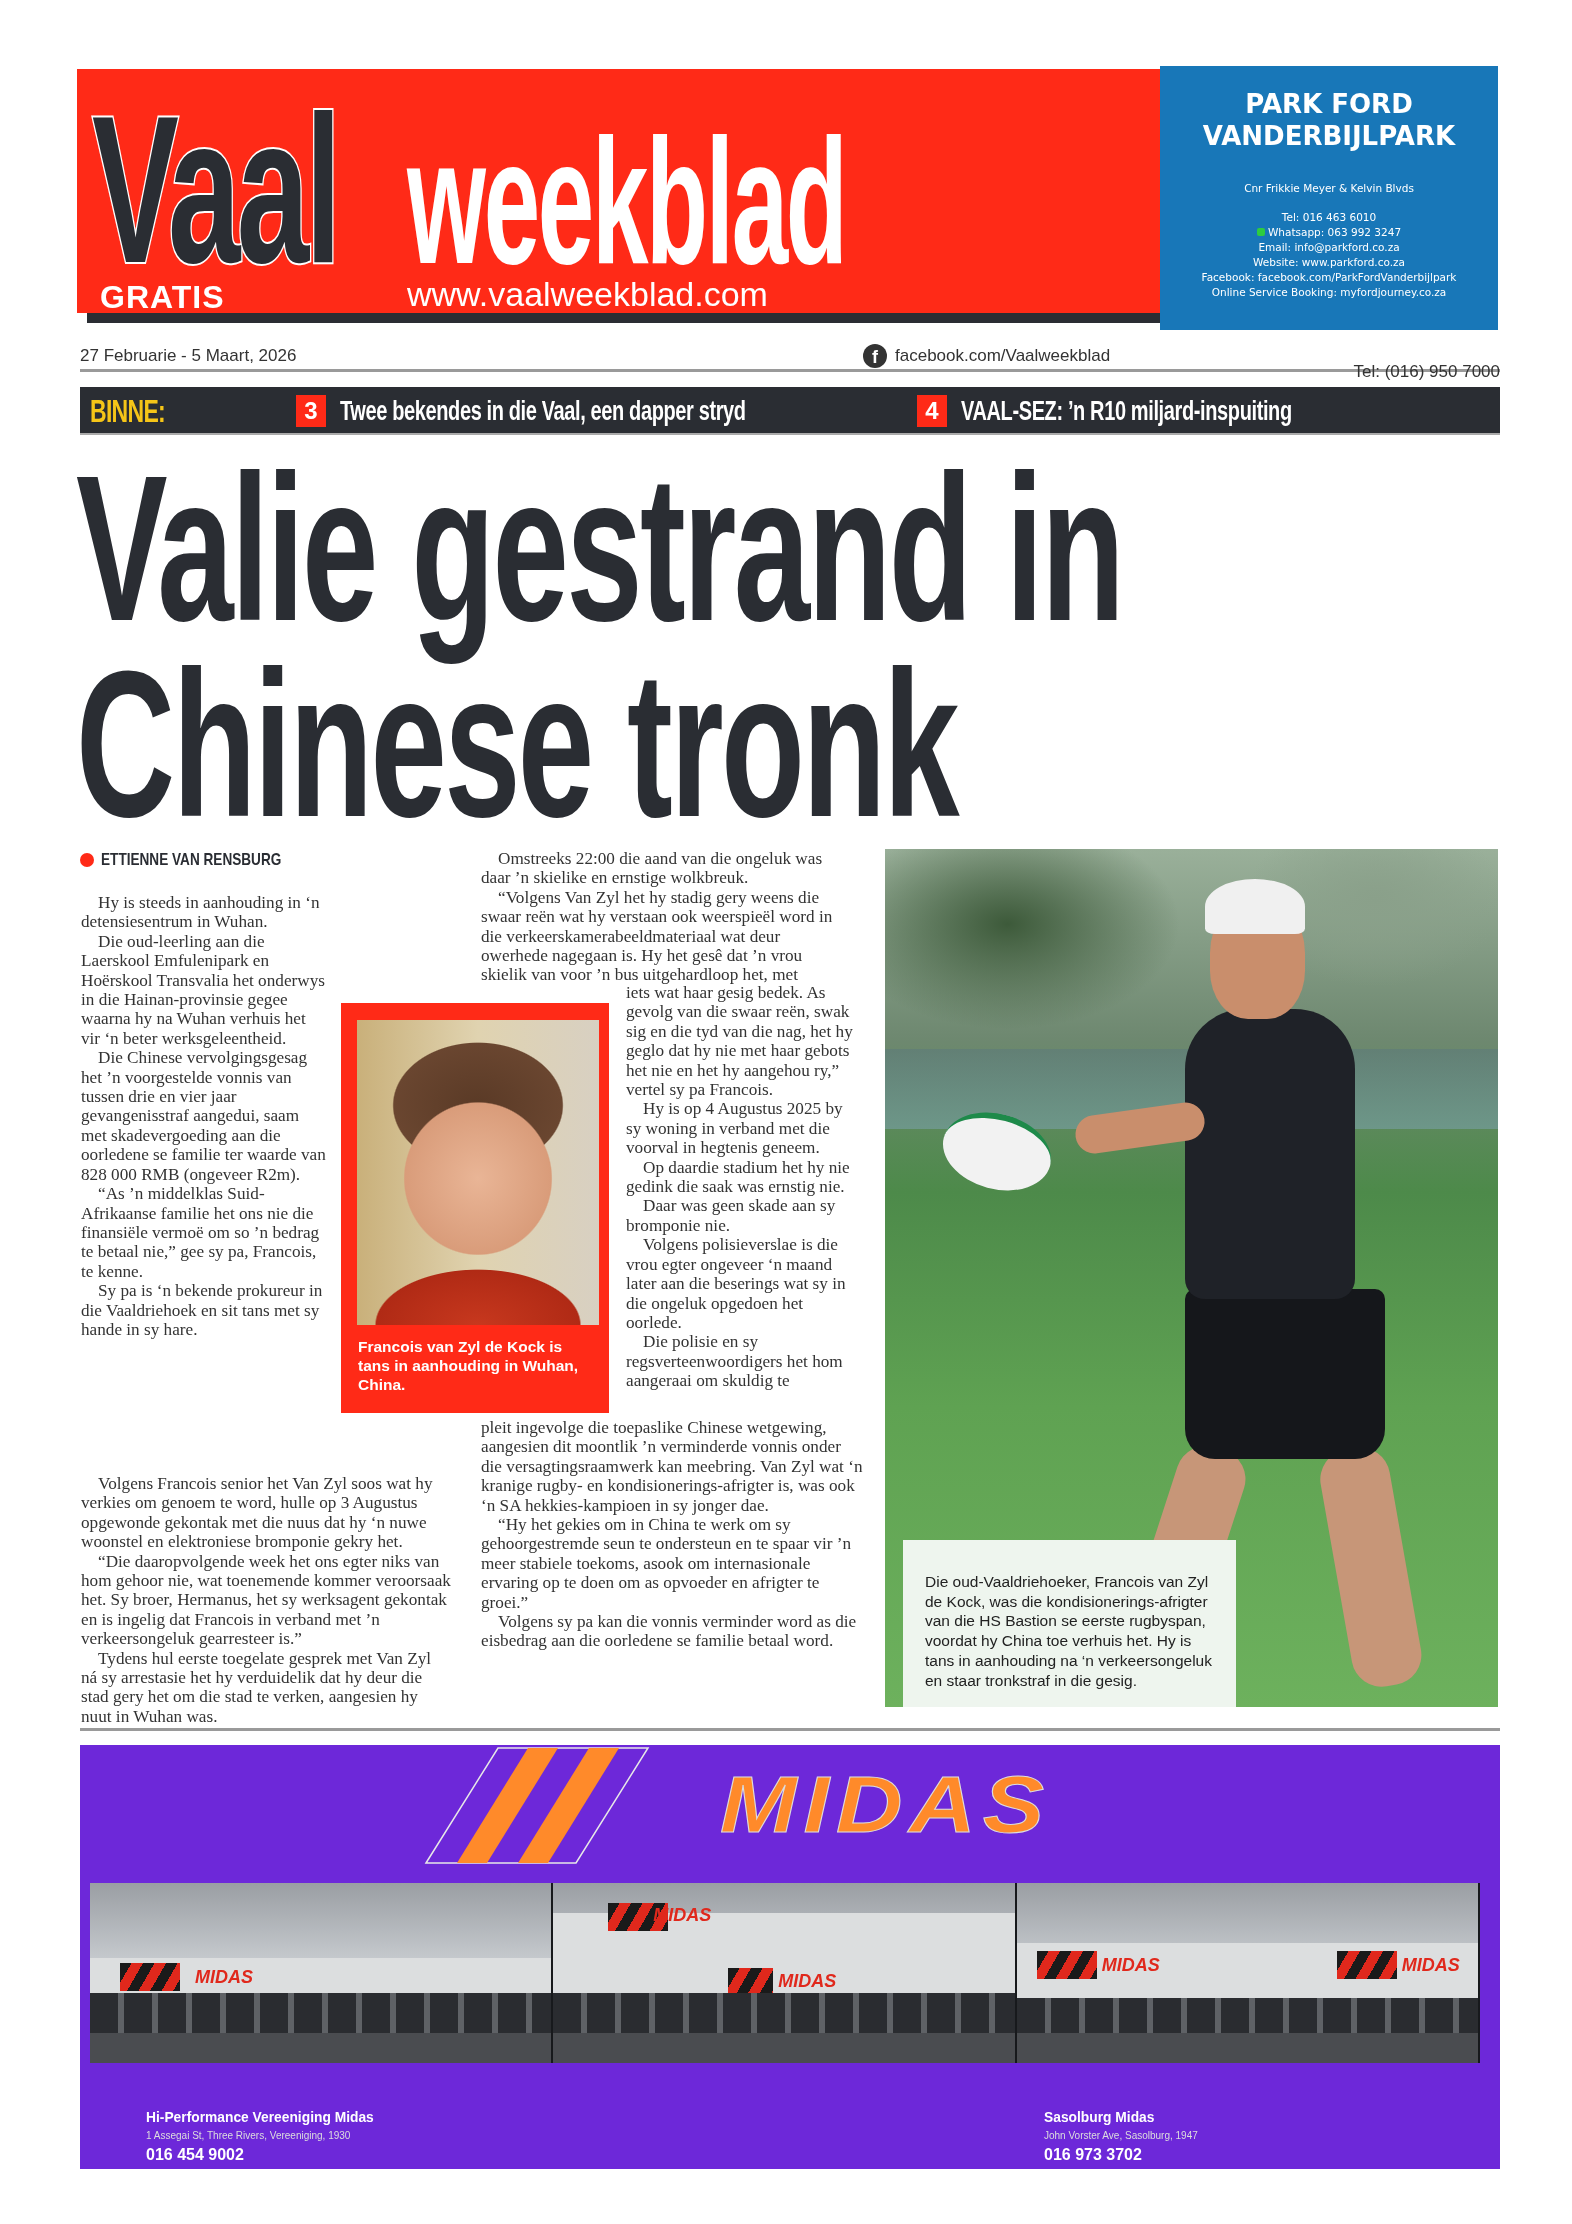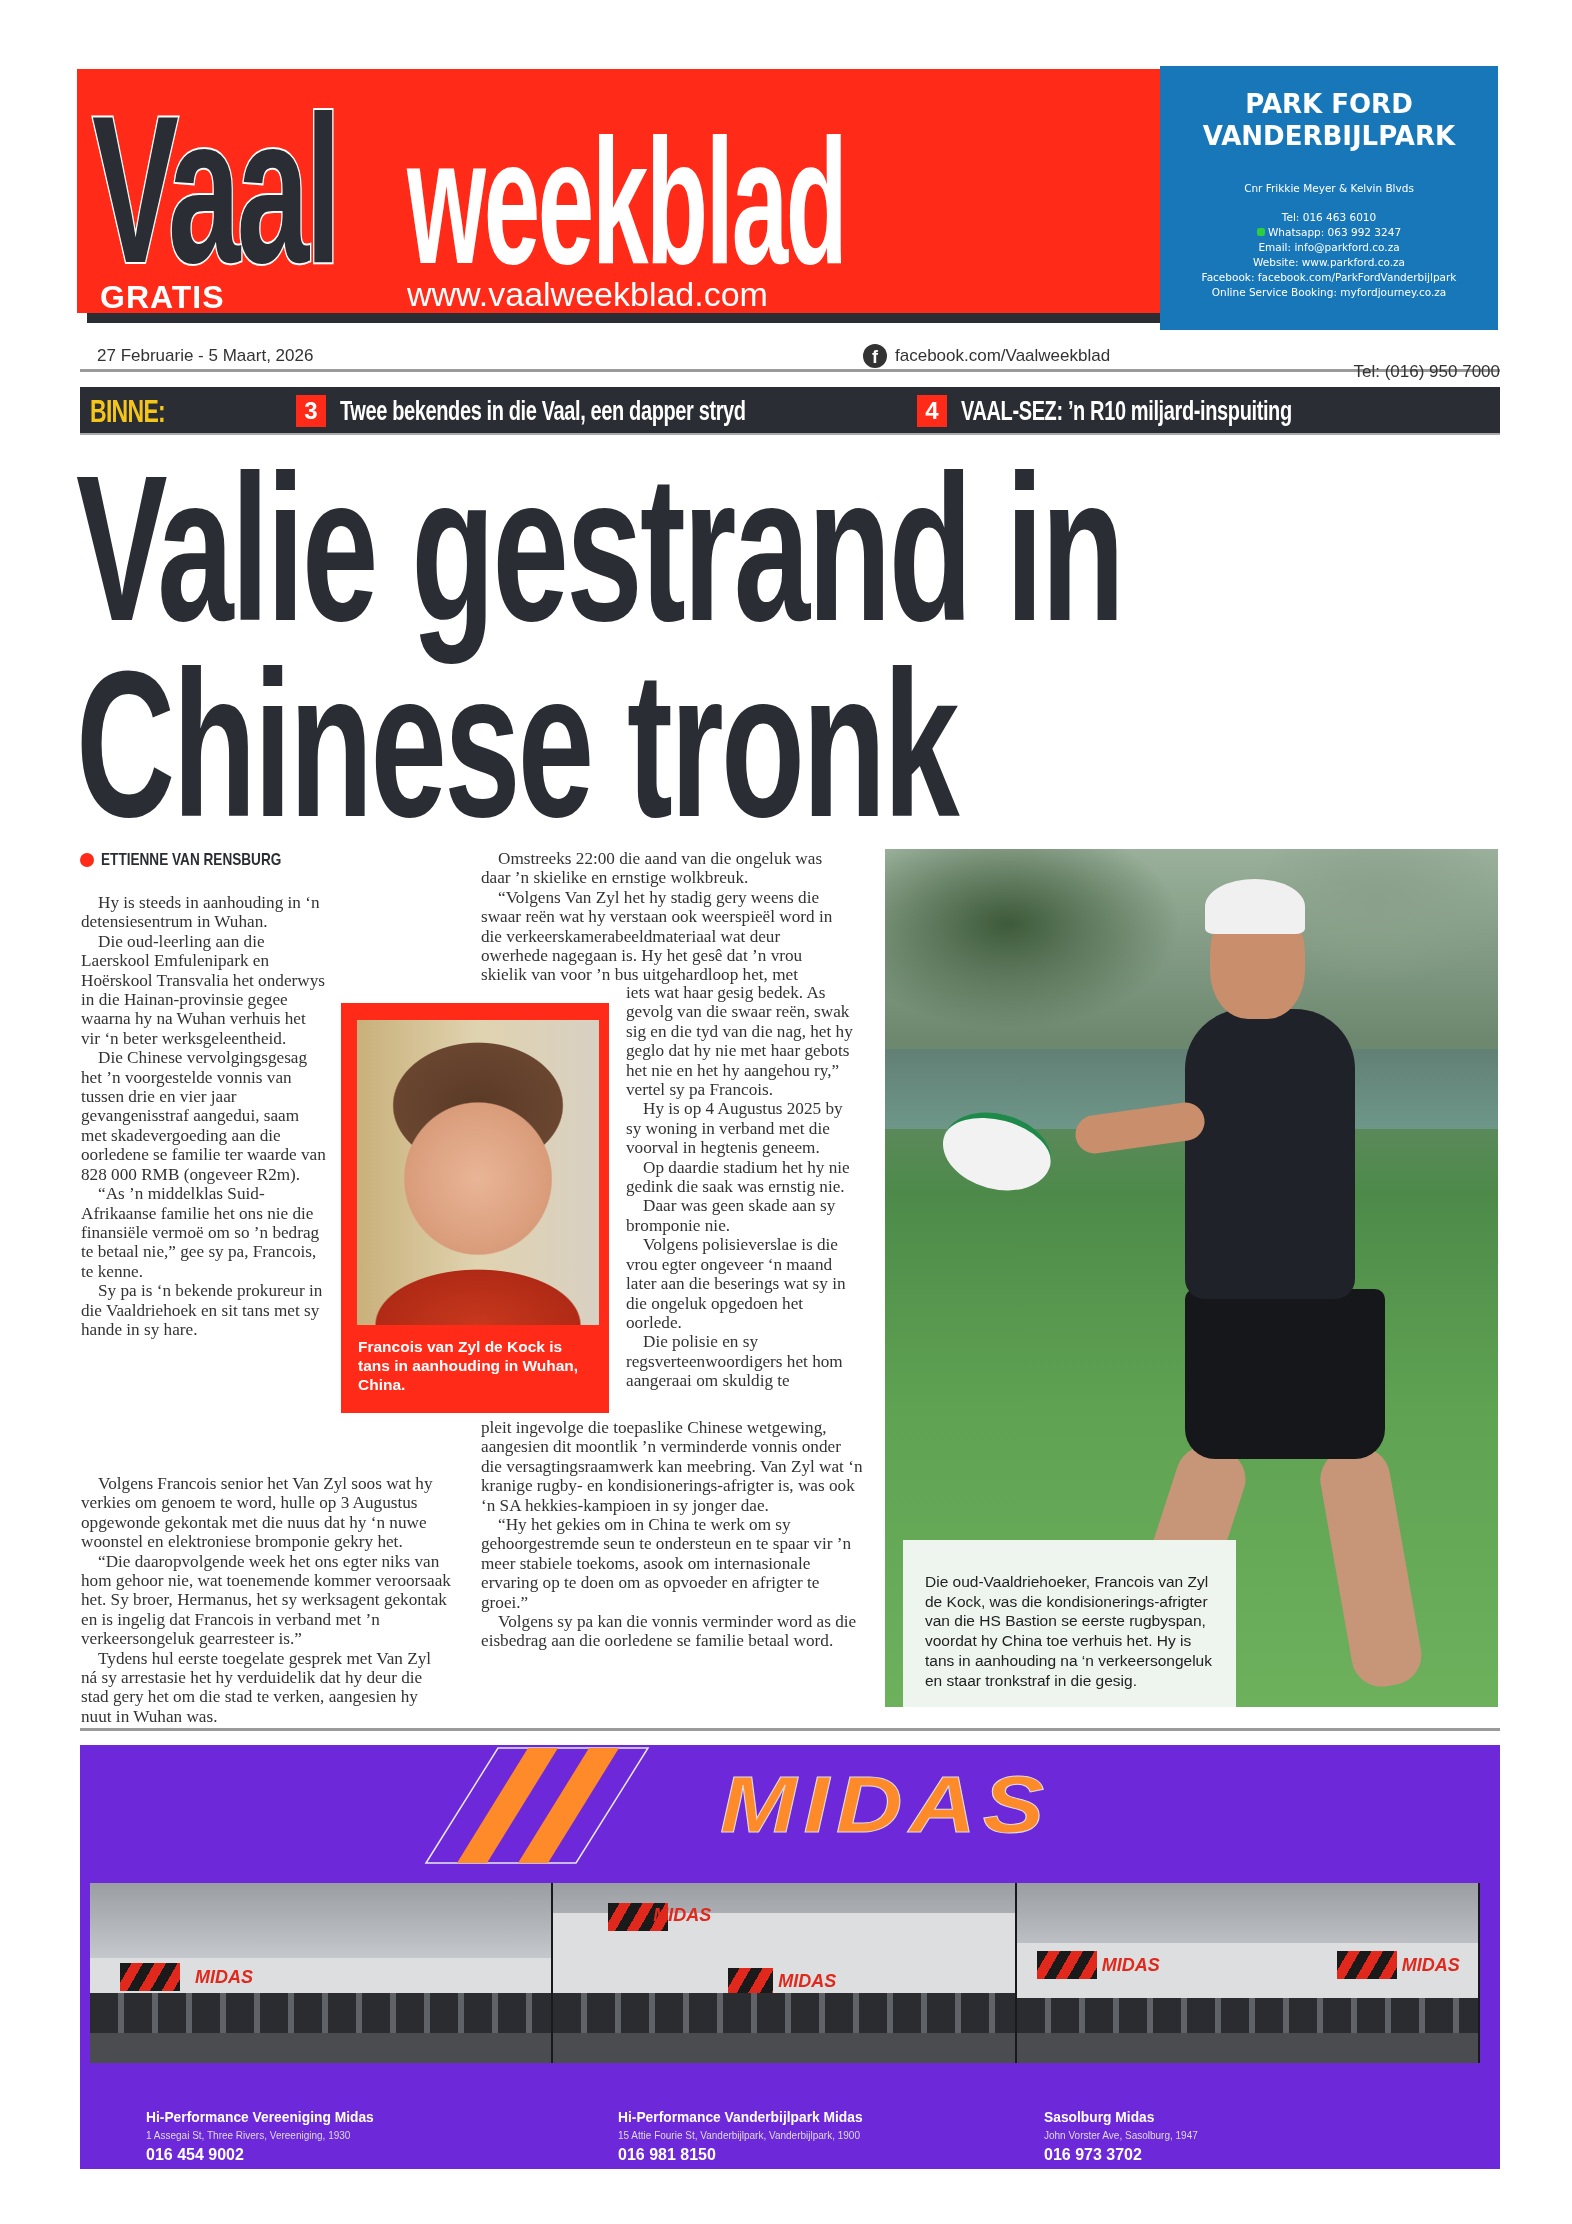--- a/index.html
+++ b/index.html
@@ -16,21 +16,21 @@
 
   
   .ford-ad { position: absolute; left: 1160px; top: 66px; width: 338px; height: 264px; background: #1877b8; color: #fff; text-align: center; font-family: "DejaVu Sans", sans-serif; }
   .ford-title { margin-top: 22px; font-size: 26px; font-weight: 700; line-height: 32px; }
   .ford-addr { margin-top: 30px; font-size: 10.5px; }
   .ford-lines { margin-top: 16px; font-size: 10.5px; line-height: 15px; }
   .wa-icon { display: inline-block; width: 8px; height: 8px; background: #2ecc40; border-radius: 2px; margin-right: 3px; }
 
   
   .info-row { position: absolute; left: 80px; top: 340px; width: 1420px; height: 32px; font-family: "Liberation Sans", sans-serif; font-size: 17px; color: #333; border-bottom: 3px solid #9a9a9a; }
-  .info-date { position: absolute; left: 17px; top: 6px; }
+  .info-date { position: absolute; left: 0; top: 6px; }
   .info-fb { position: absolute; left: 783px; top: 4px; display: flex; align-items: center; gap: 8px; }
   .fb-icon { width: 24px; height: 24px; border-radius: 50%; background: #333; color: #fff; font-weight: 700; font-size: 18px; text-align: center; line-height: 26px; font-family: "Liberation Sans", sans-serif; }
   .info-tel { position: absolute; right: 0; top: 22px; }
 
   
   .binne { position: absolute; left: 80px; top: 387px; width: 1420px; height: 48px; background: #2a2d33; border-bottom: 2px solid #aaa; font-family: "Liberation Sans", sans-serif; font-weight: 700; }
   .binne-label { position: absolute; left: 10px; top: 6px; color: #f5c518; font-size: 32px; transform: scaleX(0.72); transform-origin: left; letter-spacing: -1px; }
   .binne-item { position: absolute; top: 8px; display: flex; align-items: center; gap: 14px; }
   .binne-num { width: 30px; height: 32px; background: #ff2a17; color: #fff; font-size: 24px; text-align: center; line-height: 32px; }
   .binne-text { color: #fff; font-size: 27px; transform: scaleX(0.74); transform-origin: left; white-space: nowrap; letter-spacing: -0.5px; }
@@ -236,23 +236,18 @@
       <div class="mp-windows" style="top:115px;height:35px;"></div>
       <div class="mp-ground"></div>
     </div>
   </div>
 
   <div class="branch" style="left:66px;top:363px;">
     <div class="branch-name">Hi-Performance Vereeniging Midas</div>
     <div class="branch-addr">1 Assegai St, Three Rivers, Vereeniging, 1930</div>
     <div class="branch-tel">016 454 9002</div>
   </div>
-  <div class="branch" style="left:538px;top:363px;">
-    <div class="branch-name">Hi-Performance Vanderbijlpark Midas</div>
-    <div class="branch-addr">15 Attie Fourie St, Vanderbijlpark, Vanderbijlpark, 1900</div>
-    <div class="branch-tel">016 981 8150</div>
-  </div>
   <div class="branch" style="left:964px;top:363px;">
     <div class="branch-name">Sasolburg Midas</div>
     <div class="branch-addr">John Vorster Ave, Sasolburg, 1947</div>
     <div class="branch-tel">016 973 3702</div>
   </div>
 </div>
 
 </body></html>

